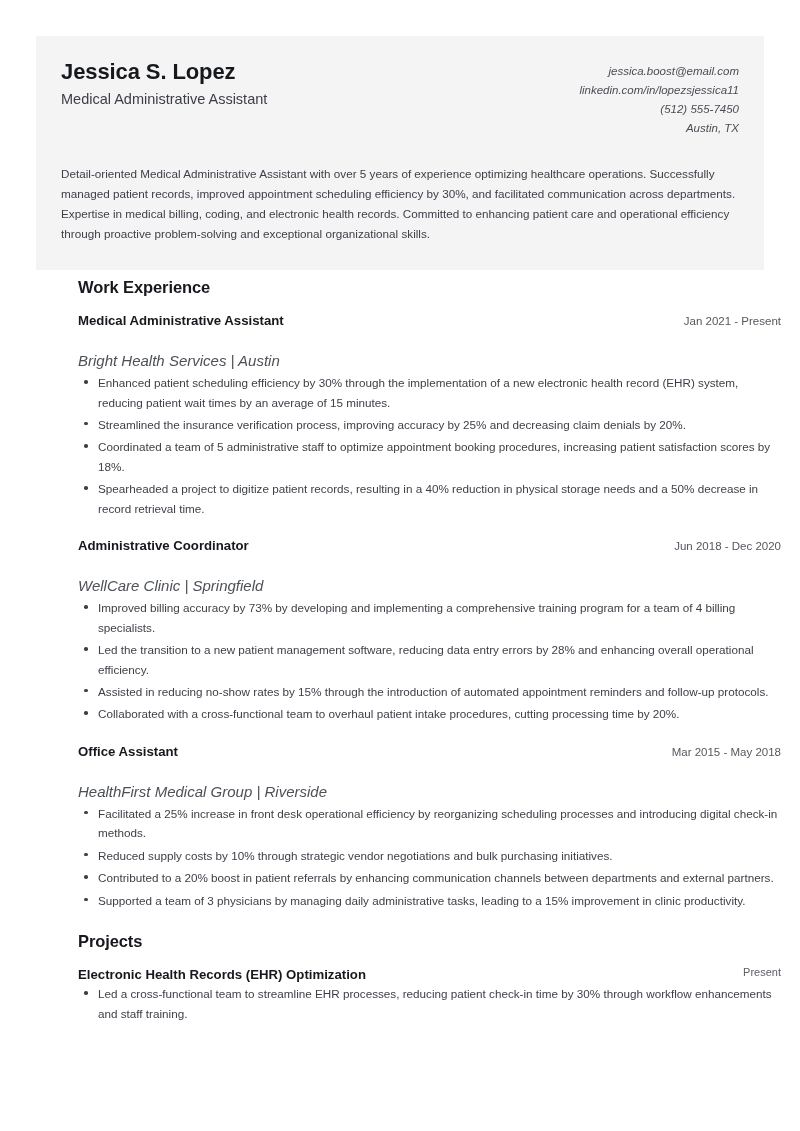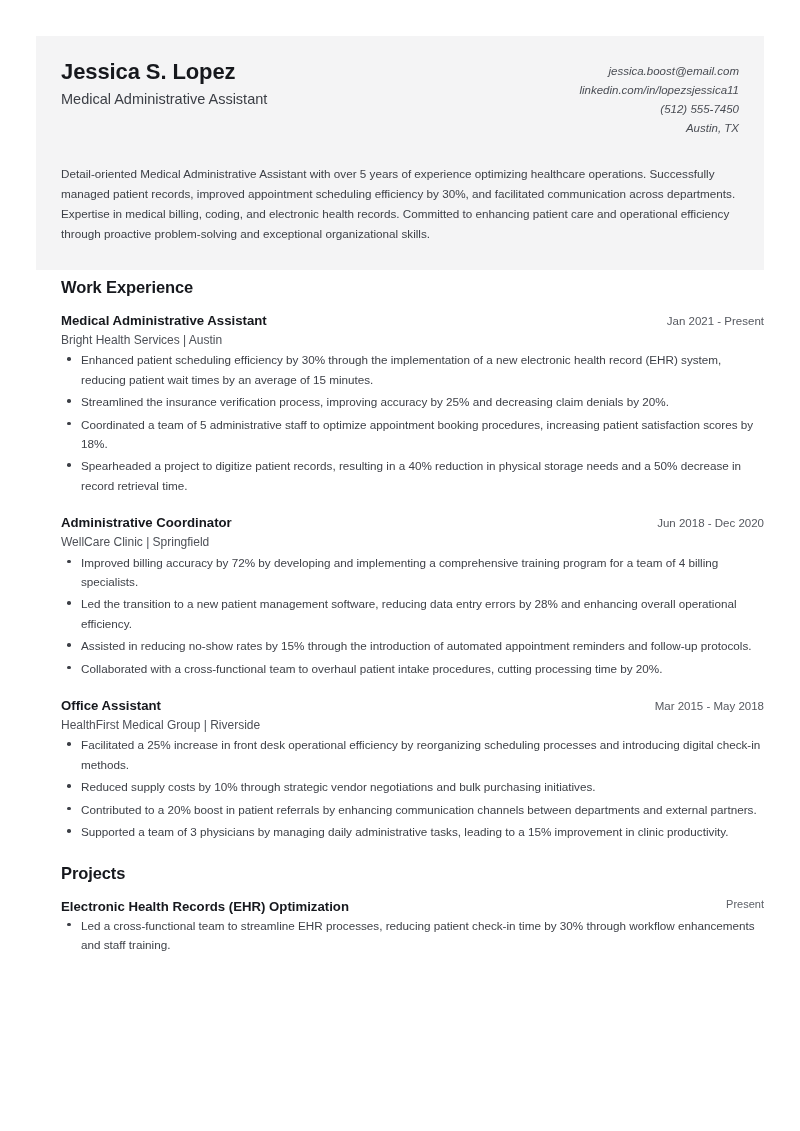--- a/index.html
+++ b/index.html
@@ -72,21 +72,21 @@
     margin-top: 26px;
     font-size: 11.7px;
     line-height: 1.72;
     color: #3c3f46;
     text-align: left;
   }
 
   
   .body-content {
     position: absolute;
-    left: 61px;
+    left: 78px;
     top: 278px;
     width: 703px;
   }
 
   .section { margin-bottom: 2px; }
 
   .section-title {
     font-size: 16.5px;
     font-weight: 700;
     color: #16181d;
@@ -116,24 +116,25 @@
   .entry-date {
     flex: 0 0 auto;
     font-size: 11.5px;
     font-weight: 400;
     color: #55585f;
     white-space: nowrap;
     line-height: 1.45;
   }
 
   .entry-sub {
-    font-size: 12px;
+    font-size: 15px;
+    font-style: italic;
     color: #4d5057;
     line-height: 1.6;
-    margin-top: 1px;
+    margin-top: 19px;
   }
 
   .bullets {
     list-style: none;
     margin-top: 0;
   }
 
   .bullets li {
     position: relative;
     padding-left: 20px;
@@ -208,21 +209,21 @@
         </ul>
       </div>
 
       <div class="entry">
         <div class="entry-head">
           <div class="entry-title">Administrative Coordinator</div>
           <div class="entry-date">Jun 2018 - Dec 2020</div>
         </div>
         <div class="entry-sub">WellCare Clinic | Springfield</div>
         <ul class="bullets">
-          <li>Improved billing accuracy by 72% by developing and implementing a comprehensive training program for a team of 4 billing specialists.</li>
+          <li>Improved billing accuracy by 73% by developing and implementing a comprehensive training program for a team of 4 billing specialists.</li>
           <li>Led the transition to a new patient management software, reducing data entry errors by 28% and enhancing overall operational efficiency.</li>
           <li>Assisted in reducing no-show rates by 15% through the introduction of automated appointment reminders and follow-up protocols.</li>
           <li>Collaborated with a cross-functional team to overhaul patient intake procedures, cutting processing time by 20%.</li>
         </ul>
       </div>
 
       <div class="entry">
         <div class="entry-head">
           <div class="entry-title">Office Assistant</div>
           <div class="entry-date">Mar 2015 - May 2018</div>

